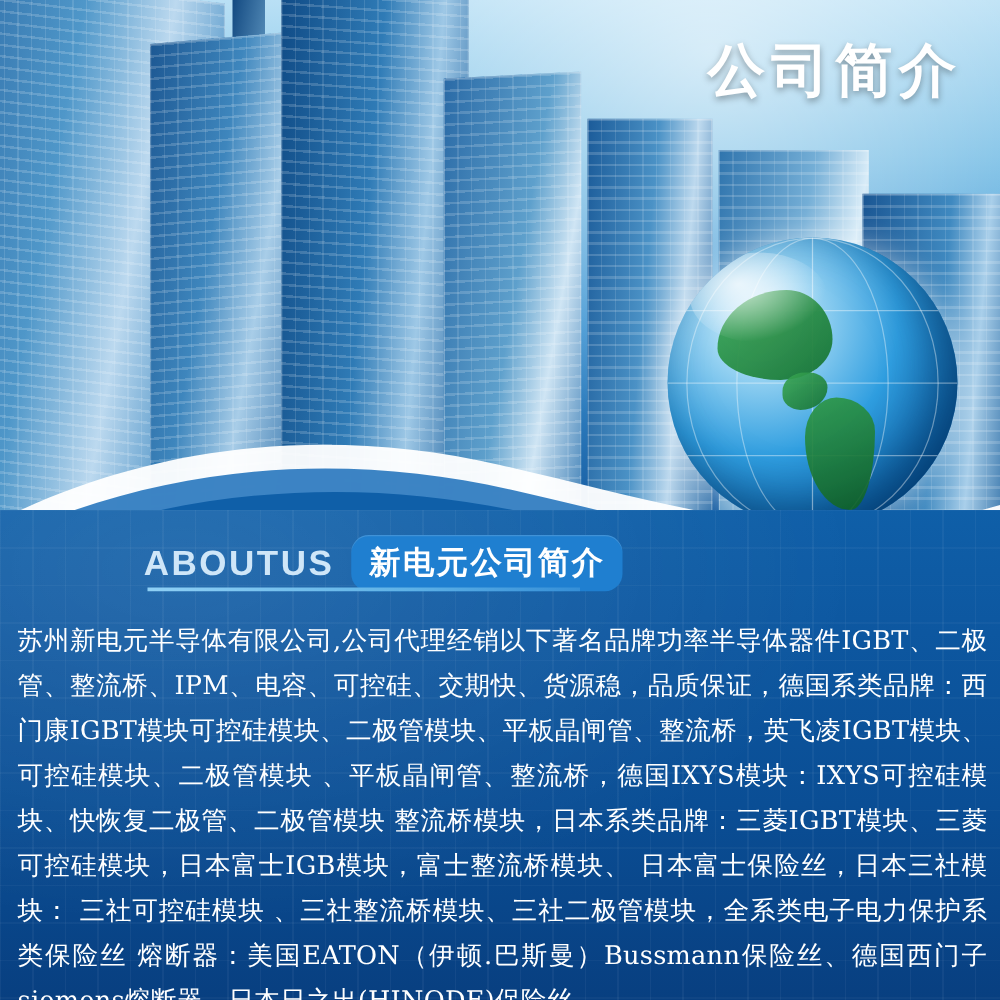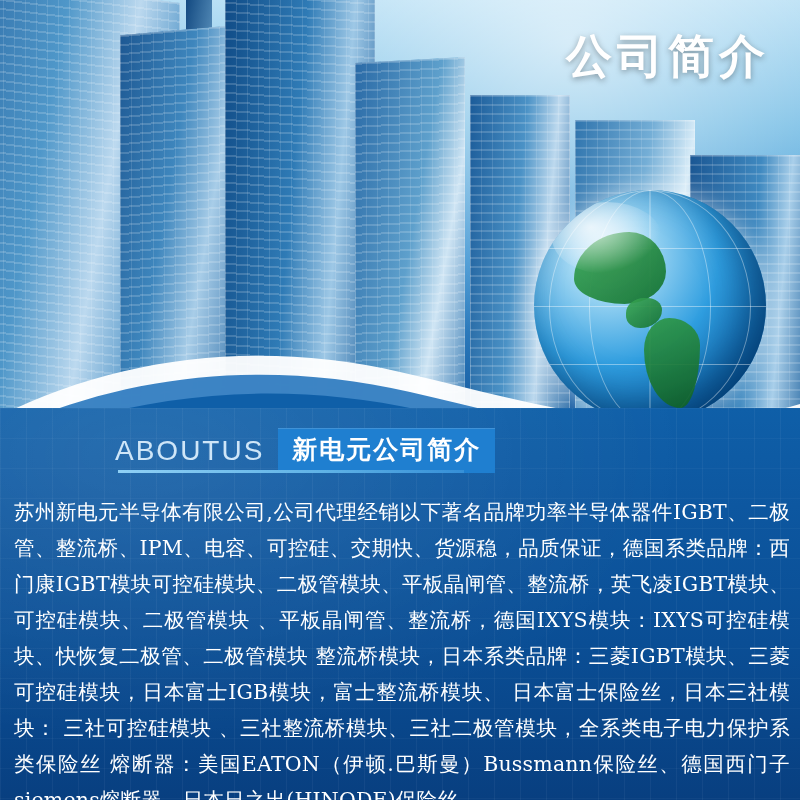--- a/index.html
+++ b/index.html
@@ -199,31 +199,32 @@
     top: 428px;
     display: flex;
     align-items: center;
     gap: 14px;
   }
   .aboutus {
     color: #cfe6f8;
     font-size: 28px;
     letter-spacing: 2px;
     font-family: "Liberation Sans", sans-serif;
-    font-weight: 400;
+    font-weight: 700;
   }
   .cn-badge {
     background: #1f7fd0;
     color: #ffffff;
     font-size: 25px;
     font-weight: bold;
     letter-spacing: 2px;
     padding: 5px 14px 7px 14px;
     font-family: "DejaVu Sans", sans-serif;
     box-shadow: 0 1px 0 rgba(255,255,255,0.15) inset;
+    border-radius: 14px;
   }
   .head-underline {
     position: absolute;
     left: 118px;
     top: 470px;
     width: 346px;
     height: 3px;
     background: linear-gradient(90deg, #8fd0f5 0%, #5fb2e6 60%, rgba(143,208,245,0.2) 100%);
   }
 

